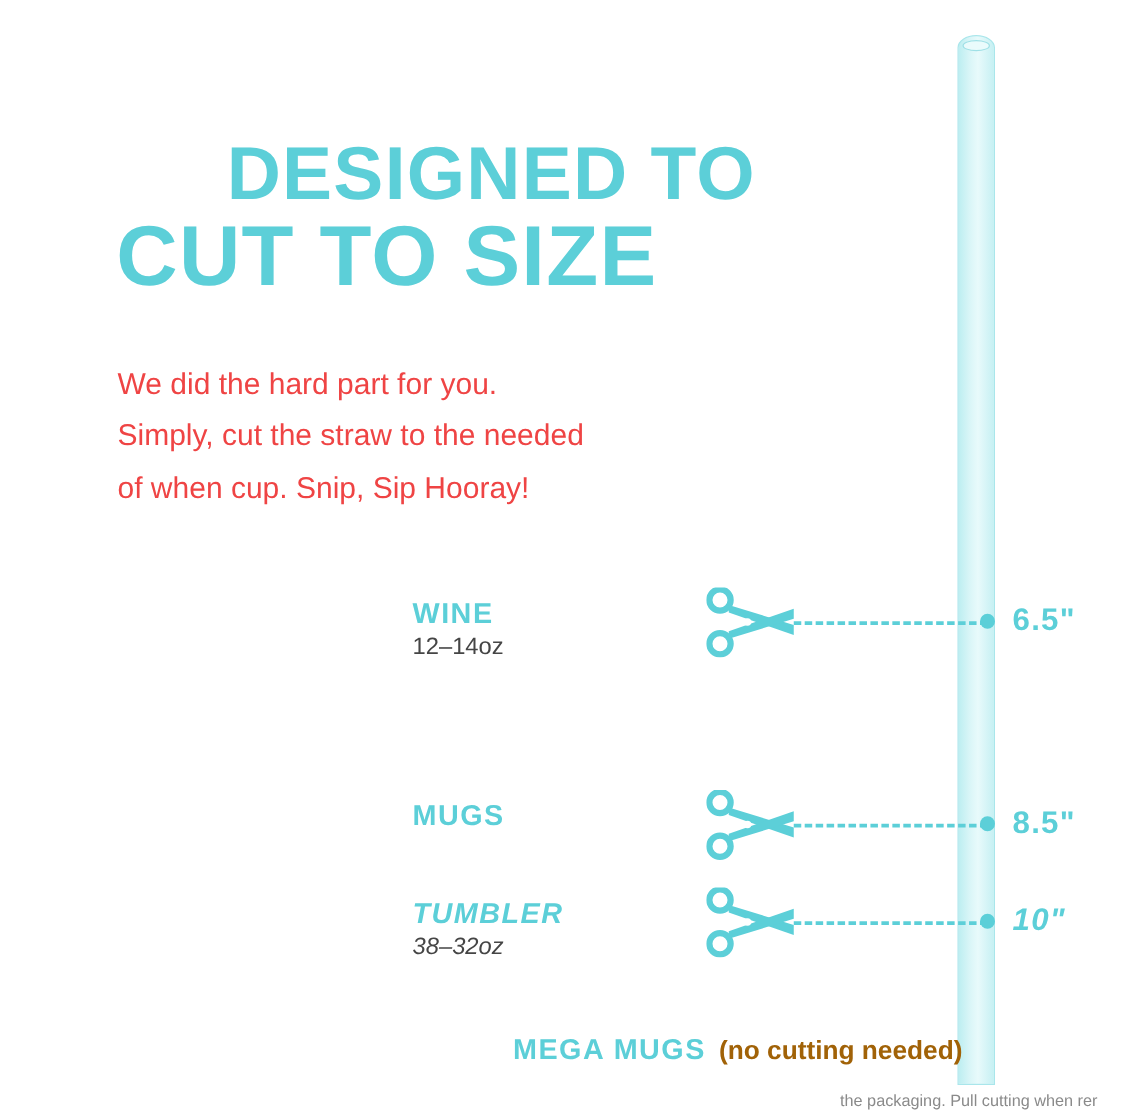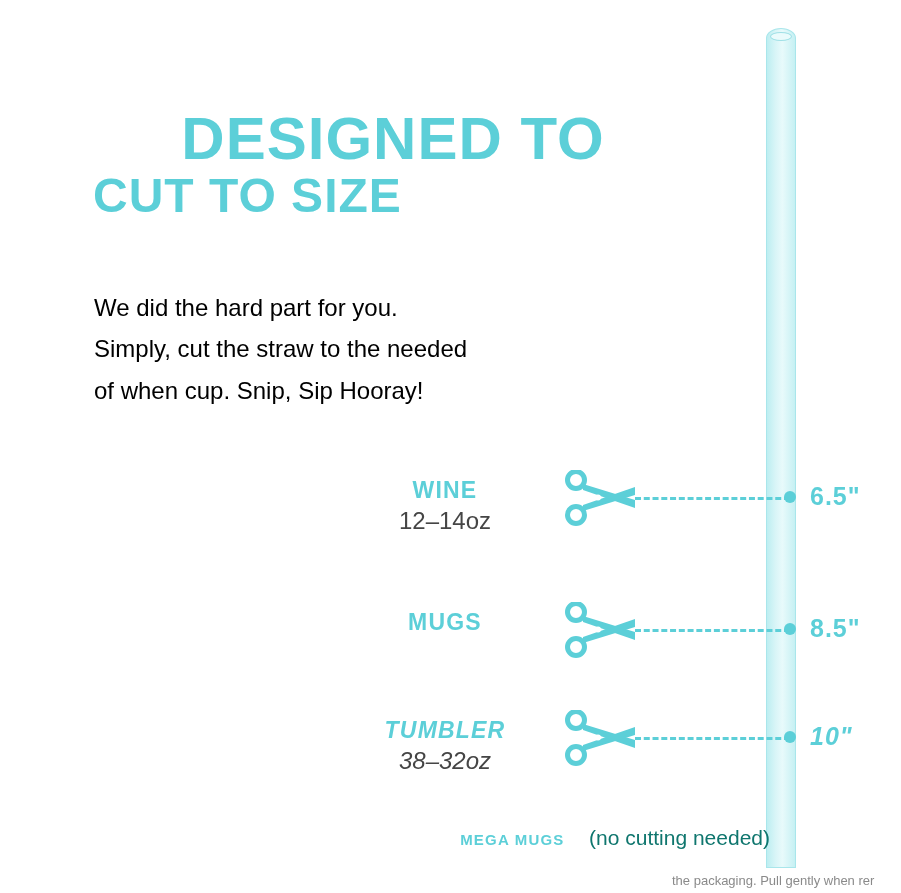--- a/index.html
+++ b/index.html
@@ -24,31 +24,31 @@
     width: 600px;
   }
   .headline-line {
     color: #5ccfd8;
     font-weight: bold;
     letter-spacing: 1px;
     line-height: 0.95;
     display: block;
   }
   #headline-line1 { font-size: 60px; text-align: center; }
-  #headline-line2 { font-size: 48px; margin-top: 6px; }
+  #headline-line2 { font-size: 68px; margin-top: 6px; }
 
   
   #body-copy {
     position: absolute;
     left: 94px;
     top: 287px;
     width: 520px;
     font-size: 24px;
     line-height: 1.72;
-    color: #000000;
+    color: #ef4444;
   }
   #body-copy span { display: block; white-space: nowrap; }
 
   
   #straw {
     position: absolute;
     left: 766px;
     top: 28px;
     width: 30px;
     height: 840px;
@@ -73,34 +73,34 @@
   .row {
     position: absolute;
     left: 380px;
     width: 510px;
     height: 60px;
   }
   .row-labels {
     position: absolute;
     right: 330px;
     top: 0;
-    text-align: center;
+    text-align: left;
     width: 230px;
   }
   .row-name {
     color: #5ccfd8;
     font-weight: bold;
     font-size: 23px;
     letter-spacing: 1.2px;
     line-height: 1.1;
     white-space: nowrap;
   }
   .row-size {
     color: #454545;
-    font-size: 24px;
+    font-size: 19px;
     margin-top: 4px;
     white-space: nowrap;
   }
 
   
   .scissors {
     position: absolute;
     left: 185px;
     top: -8px;
     width: 78px;
@@ -130,42 +130,43 @@
     left: 430px;
     top: 4px;
     color: #5ccfd8;
     font-weight: bold;
     font-size: 25px;
     letter-spacing: 1px;
     white-space: nowrap;
   }
 
   #row-wine    { top: 478px; }
-  #row-mugs    { top: 610px; }
+  #row-mugs    { top: 640px; }
   #row-tumbler { top: 718px; font-style: italic; }
 
   
   #row-mega {
     position: absolute;
     left: 300px;
     top: 826px;
     width: 470px;
     text-align: right;
   }
   #mega-name {
     color: #5ccfd8;
     font-weight: bold;
-    font-size: 15px;
+    font-size: 23px;
     letter-spacing: 1.2px;
     text-align: center;
   }
   #mega-note {
-    color: #0f766e;
+    color: #a16207;
     font-size: 21px;
-    margin-left: 20px;
+    margin-left: 6px;
+    font-weight: bold;
   }
 
   
   #bottom-caption {
     position: absolute;
     left: 672px;
     top: 873px;
     font-size: 13px;
     color: #8a8a8a;
     white-space: nowrap;
@@ -245,13 +246,13 @@
   <div class="leader"></div>
   <div class="leader-dot"></div>
   <div class="row-value">10"</div>
 </div>
 
 <div id="row-mega">
   <span id="mega-name">MEGA MUGS</span>
   <span id="mega-note">(no cutting needed)</span>
 </div>
 
-<div id="bottom-caption">the packaging. Pull gently when rer</div>
+<div id="bottom-caption">the packaging. Pull cutting when rer</div>
 
 </body></html>

